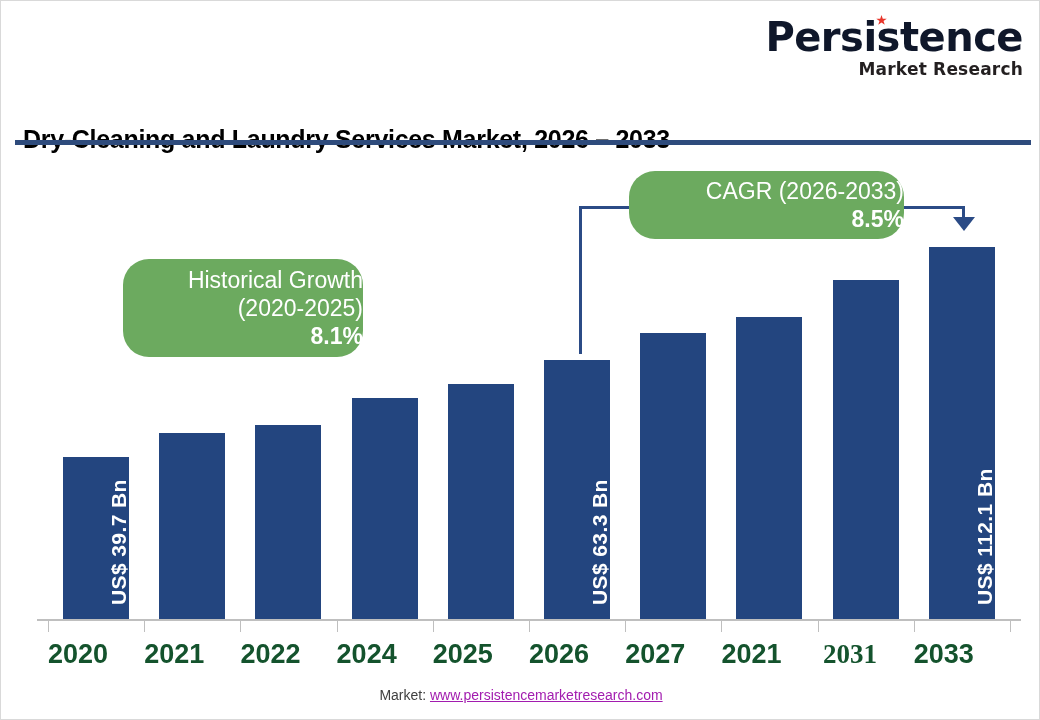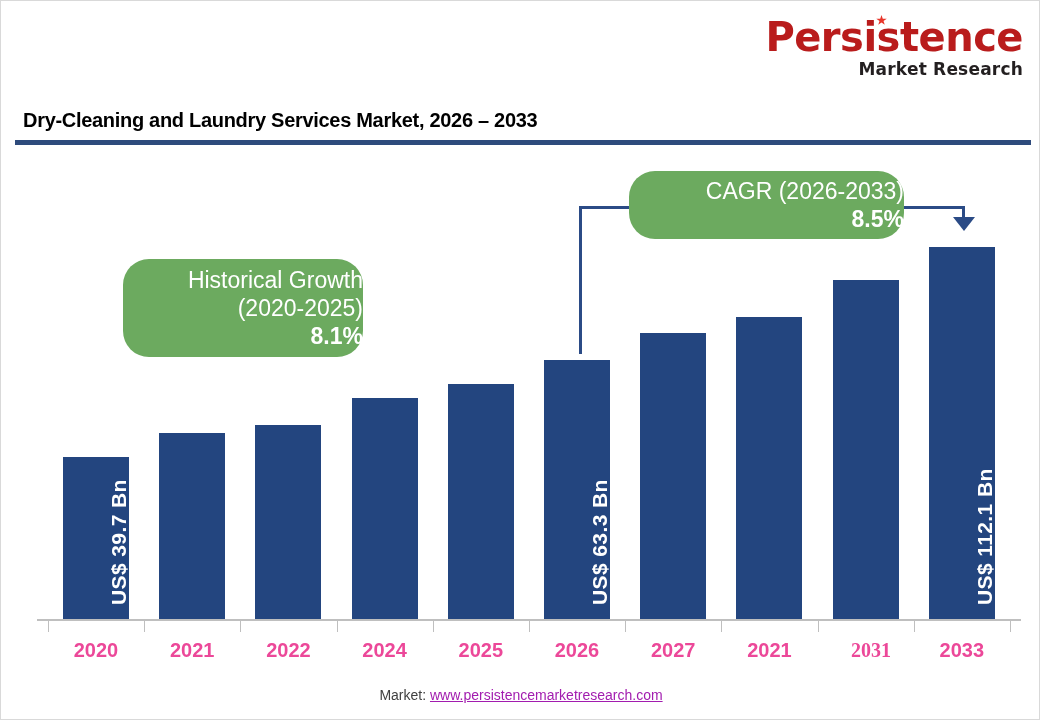--- a/index.html
+++ b/index.html
@@ -18,38 +18,38 @@
     overflow:hidden;
   }
 
   
   #brand{
     position:absolute; right:16px; top:16px;
     text-align:right; line-height:1;
   }
   #brand .brand-main{
     font-size:40px; font-weight:bold; letter-spacing:-0.5px;
-    color:#b91c1c; white-space:nowrap;
+    color:#0f172a; white-space:nowrap;
     font-family:"DejaVu Sans", sans-serif;
   }
   #brand .brand-sub{
     margin-top:4px;
     font-size:17px; font-weight:bold; color:#231f20;
     letter-spacing:0.2px; white-space:nowrap;
     font-family:"DejaVu Sans", sans-serif;
   }
   #brand-star{
     position:absolute; left:111px; top:-2px;
     width:11px; height:11px;
   }
 
   
   #chart-title{
-    position:absolute; left:22px; top:108px;
-    font-size:20px; font-weight:bold; color:#000000;
+    position:absolute; left:22px; top:124px;
+    font-size:25px; font-weight:bold; color:#000000;
     letter-spacing:-0.3px; white-space:nowrap;
     font-family:"Liberation Sans", sans-serif;
   }
   #title-rule{
     position:absolute; left:14px; top:139px;
     width:1016px; height:5px; background:#2E4B7C;
   }
 
   
   #plot{
@@ -68,22 +68,22 @@
   }
   #axis-line{
     position:absolute; left:36px; top:618px;
     width:984px; height:2px; background:#bfbfbf;
   }
   .tick{
     position:absolute; top:618px; width:1px; height:13px; background:#bfbfbf;
   }
   .xlabel{
     position:absolute; top:638px;
-    font-size:20px; font-weight:bold; color:#ec4899;
-    text-align:center; width:96px;
+    font-size:27px; font-weight:bold; color:#14532d;
+    text-align:left; width:96px;
     font-family:"Liberation Sans", sans-serif;
   }
 
   
   .callout{
     position:absolute;
     background:#6CAA5F;
     border-radius:26px;
     color:#ffffff;
     text-align:center;

